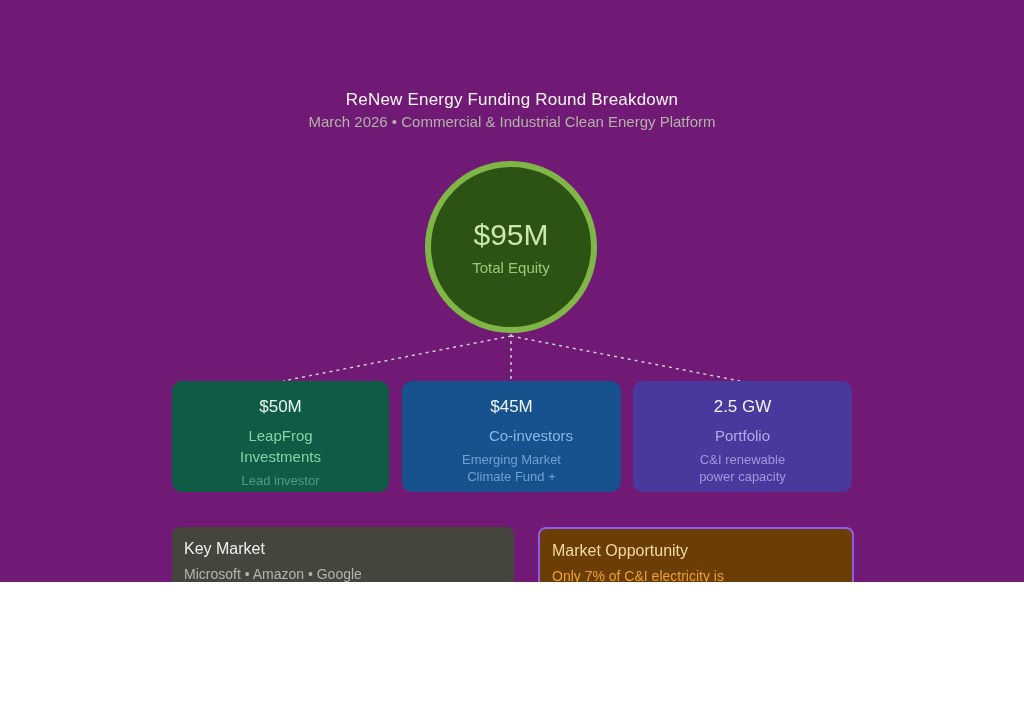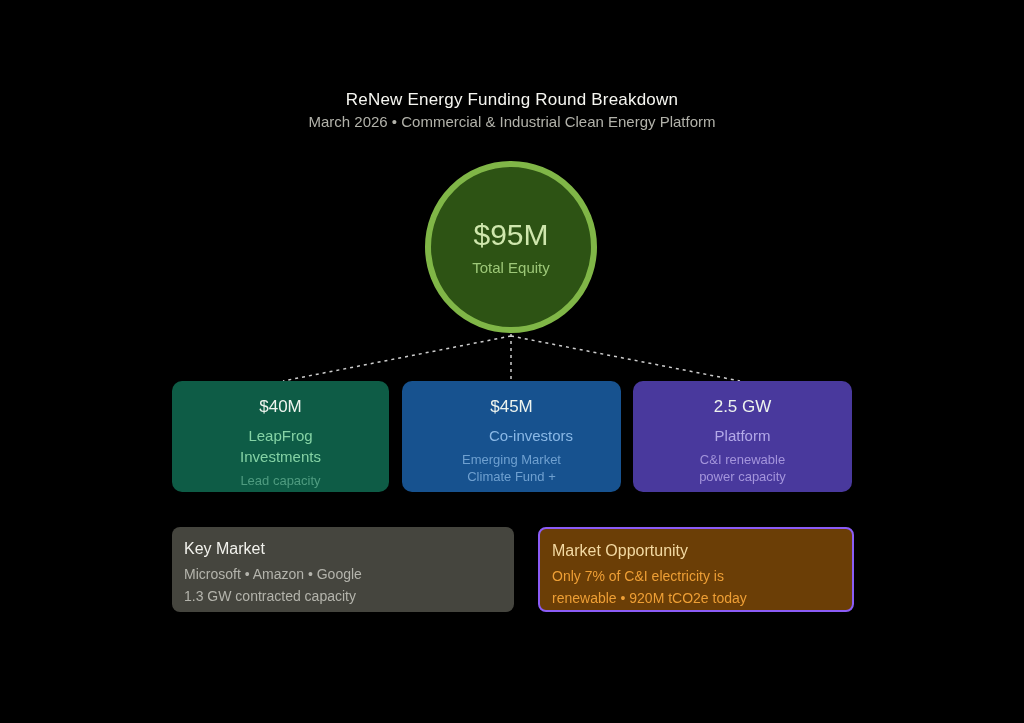--- a/index.html
+++ b/index.html
@@ -1,17 +1,17 @@
 <!DOCTYPE html>
 <html><head>
 <meta charset="utf-8">
 <style>
   html,body{margin:0;padding:0;background:#ffffff;}
   .canvas{
-    position:relative;width:1024px;height:723px;background:#000000;
+    position:relative;width:1024px;height:582px;background:#701a75;
     font-family:"Liberation Sans",sans-serif;overflow:hidden;
   }
   .title{
     position:absolute;top:90px;left:0;width:100%;text-align:center;
     font-size:17px;color:#f6f6f1;letter-spacing:.2px;
   }
   .subtitle{
     position:absolute;top:113px;left:0;width:100%;text-align:center;
     font-size:15px;color:#b2b2aa;
   }
@@ -67,36 +67,36 @@
     <line x1="511" y1="334" x2="511" y2="381" stroke="#cdcdcd"></line>
     <line x1="511" y1="336" x2="740" y2="381" stroke="#cdcdcd"></line>
   </svg>
 
   <div class="total-circle" style="background-color: rgb(45, 83, 20);">
     <div class="circle-value">$95M</div>
     <div class="circle-label">Total Equity</div>
   </div>
 
   <div class="node node-leapfrog" style="background-color: rgb(14, 92, 70);">
-    <div class="node-value">$40M</div>
+    <div class="node-value">$50M</div>
     <div class="node-label">LeapFrog
 Investments</div>
-    <div class="node-note">Lead capacity</div>
+    <div class="node-note">Lead investor</div>
   </div>
 
   <div class="node node-coinvestors" style="background-color: rgb(23, 82, 143);">
     <div class="node-value">$45M</div>
     <div class="node-label">Co-investors</div>
     <div class="node-note">Emerging Market
 Climate Fund +</div>
   </div>
 
   <div class="node node-portfolio" style="background-color: rgb(73, 57, 157);">
     <div class="node-value">2.5 GW</div>
-    <div class="node-label">Platform</div>
+    <div class="node-label">Portfolio</div>
     <div class="node-note">C&amp;I renewable
 power capacity</div>
   </div>
 
   <div class="card card-clients" style="background-color: rgb(69, 69, 62);">
     <div class="card-title">Key Market</div>
     <div class="card-body">Microsoft • Amazon • Google
 1.3 GW contracted capacity</div>
   </div>
 

